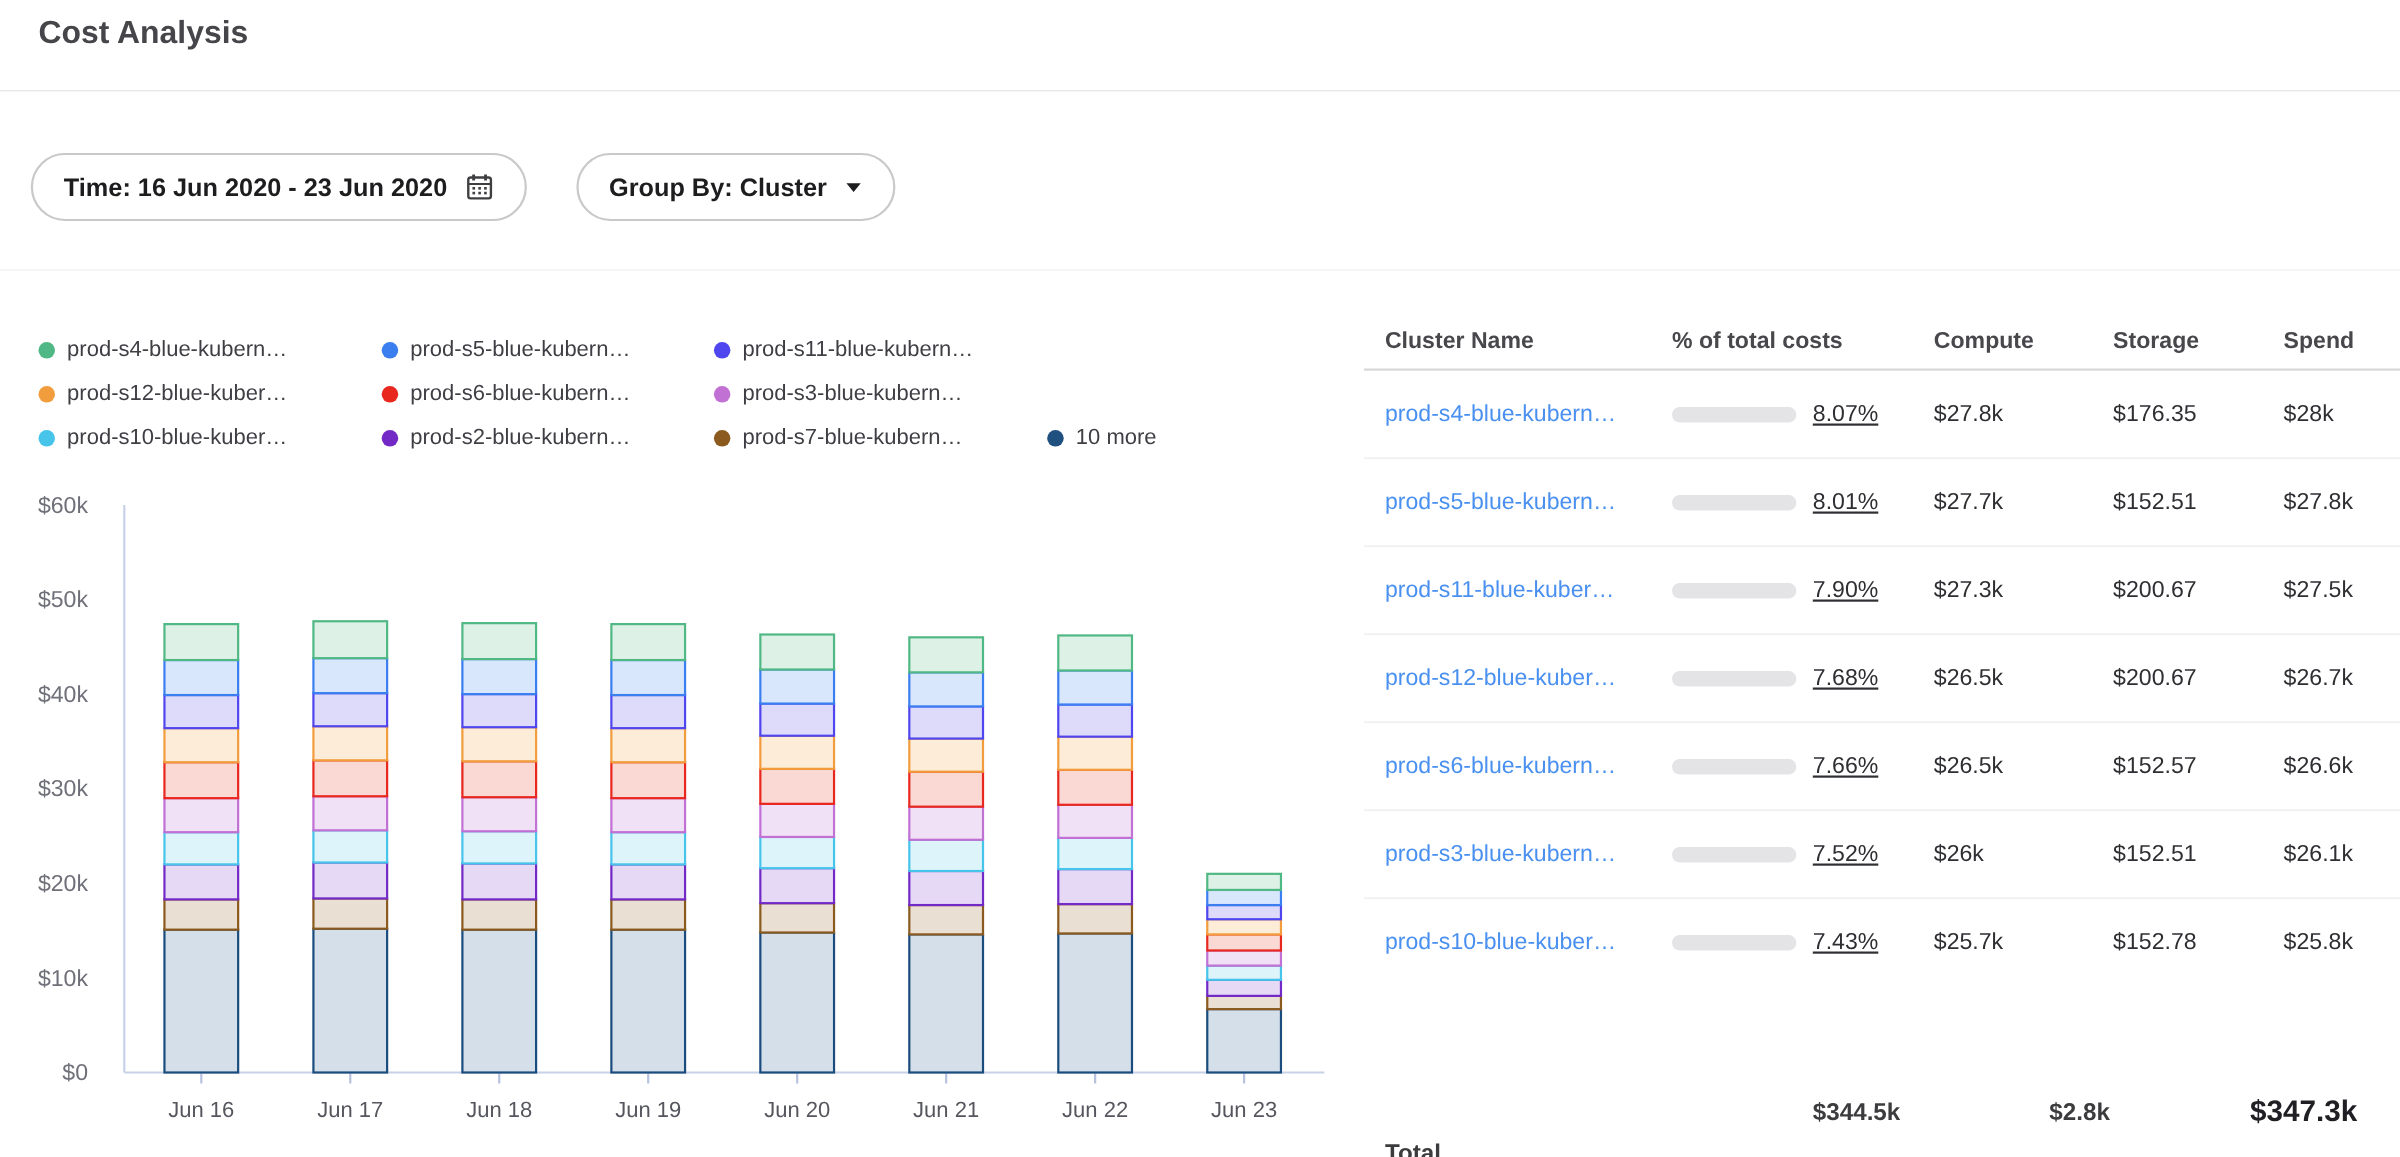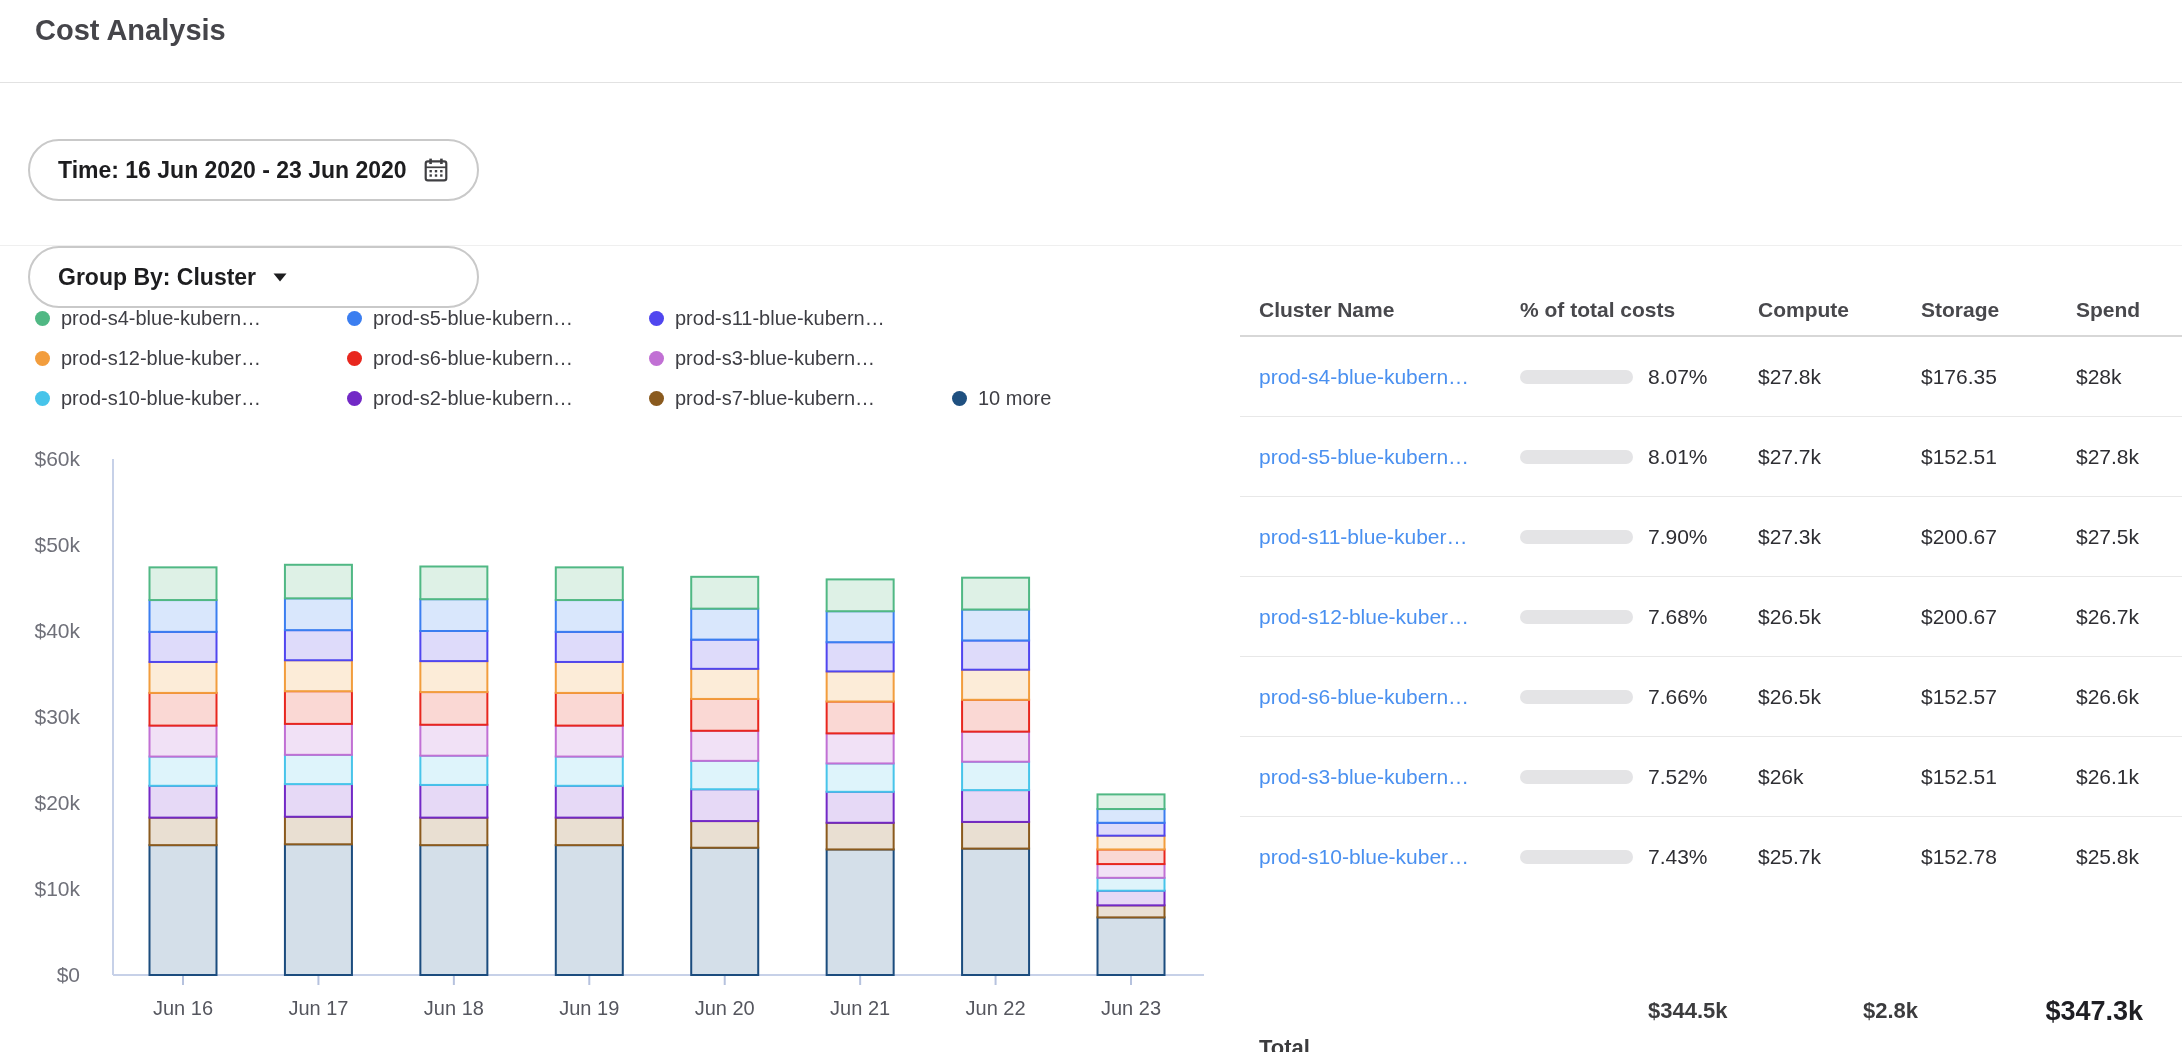--- a/index.html
+++ b/index.html
@@ -3,41 +3,41 @@
 <meta charset="utf-8">
 <style>
   html,body{margin:0;padding:0;background:#fff;}
   .app{position:relative;width:2182px;height:1052px;background:#fff;overflow:hidden;
        font-family:"Liberation Sans",sans-serif;color:#2e2e33;}
 
   .page-title{position:absolute;left:35px;top:14px;font-size:29px;font-weight:700;color:#45454a;}
   .divider-top{position:absolute;top:82px;left:0;width:100%;height:1px;background:#e2e2e2;}
   .divider-filters{position:absolute;top:245px;left:0;width:100%;height:1px;background:#efefef;}
 
-  .filters{position:absolute;top:139px;left:28px;display:flex;gap:45px;flex-direction:column;}
+  .filters{position:absolute;top:139px;left:28px;display:flex;gap:45px;}
   .pill{display:flex;align-items:center;height:62px;border:2px solid #c9c9c9;border-radius:34px;
         padding:0 28px;font-size:23px;font-weight:700;color:#1d1d1f;background:#fff;gap:16px;
         box-sizing:border-box;cursor:pointer;white-space:nowrap;}
   .pill svg{flex:0 0 auto;}
 
   .legend{position:absolute;left:35px;top:298px;display:grid;
           grid-template-columns:312px 302px 303px auto;grid-auto-rows:40px;align-items:center;}
   .legend-item{display:flex;align-items:center;gap:11px;font-size:20px;color:#3e3e44;white-space:nowrap;cursor:pointer;}
   .legend-dot{width:15px;height:15px;border-radius:50%;flex:0 0 15px;}
 
   #chart{position:absolute;left:0;top:440px;}
 
   .table-panel{position:absolute;left:1240px;top:285px;width:942px;height:767px;font-size:21px;}
   .thead{display:grid;grid-template-columns:261px 238px 163px 155px 1fr;padding-left:19px;height:52px;
          align-items:center;border-bottom:2px solid #d7d7d7;font-weight:700;color:#48484c;box-sizing:border-box;}
   .trow{display:grid;grid-template-columns:261px 238px 163px 155px 1fr;padding-left:19px;height:80px;
         align-items:center;border-bottom:1px solid #e8e8e8;box-sizing:border-box;}
   .trow:last-child{border-bottom:none;}
   .cluster-link{color:#4a90f0;text-decoration:none;cursor:pointer;white-space:nowrap;}
-  .pct-cell{display:flex;align-items:center;gap:15px;}
+  .pct-cell{display:flex;align-items:center;gap:15px;text-decoration:underline;}
   .pbar{width:113px;height:14px;border-radius:7px;background:#e4e4e6;overflow:hidden;}
   .pfill{height:100%;background:#3d85f2;border-radius:7px;}
 
   .pagination{position:absolute;left:0;top:612px;width:942px;height:72px;background:#fafafa;
               border-top:1px solid #d8d8d8;border-bottom:2px solid #d2d2d2;box-sizing:content-box;
               display:flex;align-items:center;color:#55565a;}
   .page-label{margin-left:48px;font-size:21px;}
   .page-select{margin-left:22px;width:89px;height:50px;border:1px solid #b5b5b5;background:#fff;
                display:flex;align-items:stretch;cursor:pointer;box-sizing:border-box;}
   .sel-val{width:42px;display:flex;align-items:center;justify-content:center;font-size:21px;color:#4a4a4a;}

